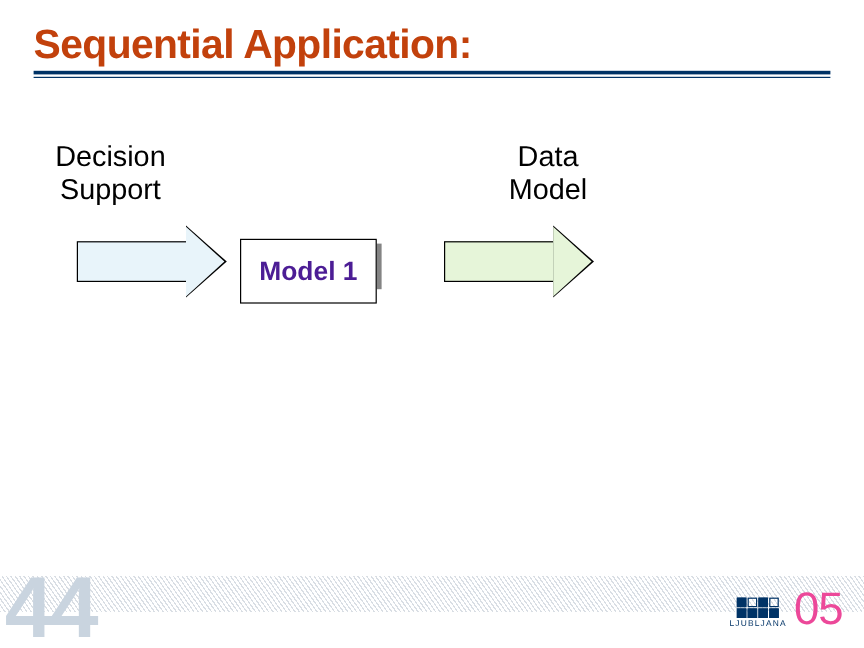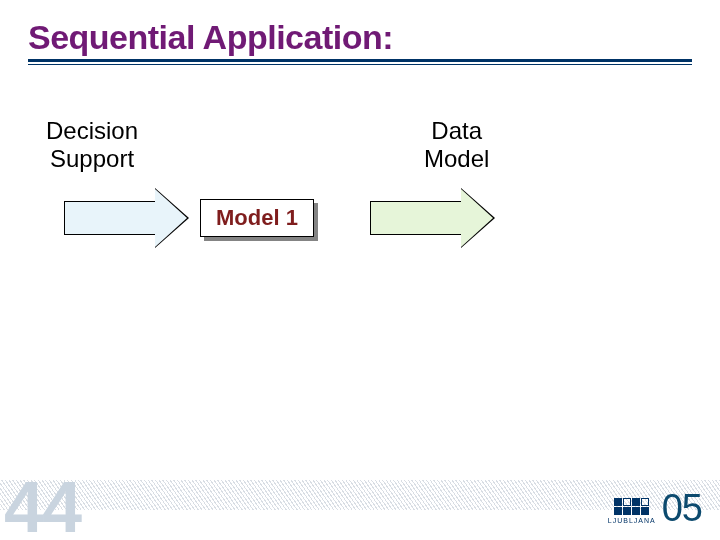--- a/index.html
+++ b/index.html
@@ -11,21 +11,21 @@
     position: relative;
     overflow: hidden;
   }
   .title-block {
     padding: 18px 28px 4px 28px;
   }
   .title-line1, .title-line2 {
     font-family: "Century Gothic", "Avant Garde", Arial, sans-serif;
     font-size: 34px;
     font-weight: 700;
-    color: #701a75;
+    color: #c2410c;
     letter-spacing: -0.5px;
   }
   .title-underline {
     margin-top: 2px;
     width: 664px;
     border: 0;
     border-top: 3px solid #003366;
     border-bottom: 1px solid #003366;
     height: 6px;
   }
@@ -90,29 +90,29 @@
     top: 4px;
     width: 114px;
     height: 38px;
     background: #848484;
   }
   .model-face {
     position: absolute;
     left: 0;
     top: 0;
     width: 114px;
-    height: 38px;
+    height: 54px;
     background: #fff;
     border: 1px solid #000;
     display: flex;
     align-items: center;
     justify-content: center;
     font-size: 22px;
     font-weight: 700;
-    color: #7f1d1d;
+    color: #4c1d95;
   }
   .footer-stripe {
     position: absolute;
     left: 0;
     bottom: 30px;
     width: 720px;
     height: 30px;
     background: repeating-linear-gradient(
       55deg,
       #d9dee4 0px,
@@ -157,21 +157,21 @@
     font-size: 7px;
     letter-spacing: 1px;
     color: #003366;
     text-align: center;
     margin-top: 1px;
   }
   .logo-year {
     font-family: "Century Gothic", Arial, sans-serif;
     font-size: 38px;
     font-weight: 400;
-    color: #0c4a6e;
+    color: #ec4899;
     letter-spacing: -1px;
   }
 </style>
 </head>
 <body>
 
 <div class="title-block">
   <div class="title-line1">Sequential Application:</div>
   <hr class="title-underline">
 </div>

